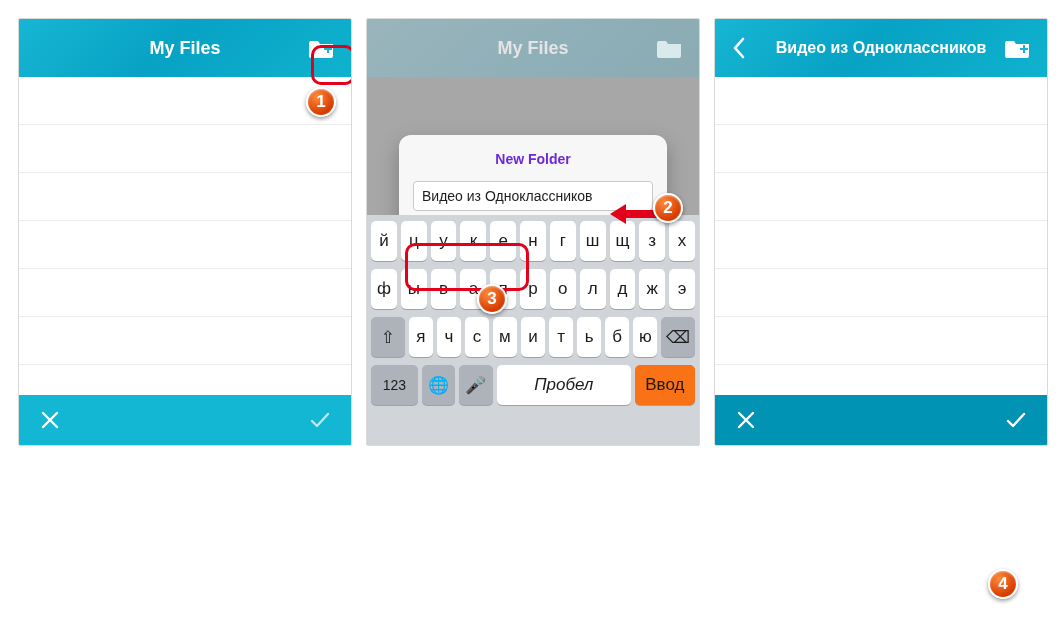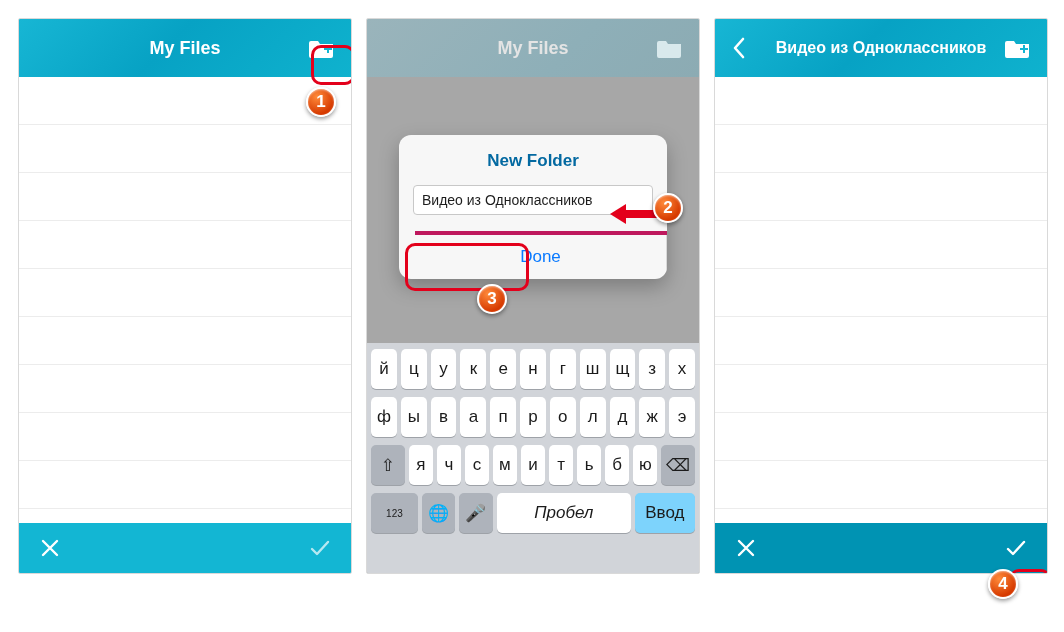--- a/index.html
+++ b/index.html
@@ -7,21 +7,21 @@
     background: #ffffff;
     font-family: -apple-system, "Helvetica Neue", Arial, sans-serif;
     width: 1064px;
     height: 632px;
     position: relative;
     overflow: hidden;
   }
   .phone {
     position: absolute;
     width: 334px;
-    height: 556px;
+    height: 428px;
     top: 18px;
     border: 1px solid #d9d9d9;
     background: #fff;
     border-radius: 2px;
     overflow: hidden;
   }
   .ph1 { left: 18px; }
   .ph2 { left: 366px; }
   .ph3 { left: 714px; }
 
@@ -95,23 +95,23 @@
     background: #f7f7f7;
     border-radius: 12px;
     display: flex;
     flex-direction: column;
     align-items: stretch;
     box-shadow: 0 8px 20px rgba(0,0,0,.25);
     overflow: hidden;
   }
   .dialog .dlg-title {
     text-align: center;
-    font-size: 17px;
+    font-size: 14px;
     font-weight: 600;
-    color: #0369a1;
+    color: #6d28d9;
     padding: 16px 10px 10px;
   }
   .dialog .field-wrap { padding: 4px 14px 16px; }
   .dialog input[type=text] {
     width: 100%;
     border: 1px solid #c8c8c8;
     background: #fff;
     border-radius: 4px;
     padding: 6px 8px;
     font-size: 14px;
@@ -146,22 +146,22 @@
     height: 40px;
     display: flex; align-items: center; justify-content: center;
     font-size: 17px;
     color: #1b1b1b;
     flex: 1;
     min-width: 0;
   }
   .key.shade { background: #aeb3bb; color: #1b1b1b; }
   .key.wide { flex: 1.4; }
   .key.space { flex: 4; font-style: italic; }
-  .key.enter { flex: 1.8; background:#7dd3fc; }
-  .key.num { flex: 1.4; background:#aeb3bb; font-size:10px; }
+  .key.enter { flex: 1.8; background:#f97316; }
+  .key.num { flex: 1.4; background:#aeb3bb; font-size:14px; }
   .key.globe { flex: 1; background:#aeb3bb; }
   .key.mic { flex: 1; background:#aeb3bb; }
   .krow.r4 .key { }
 
   .step-badge {
     position: absolute;
     width: 30px; height: 30px;
     border-radius: 50%;
     background: radial-gradient(circle at 35% 30%, #ff8a3a, #d63a00 70%);
     border: 2px solid #fff;

